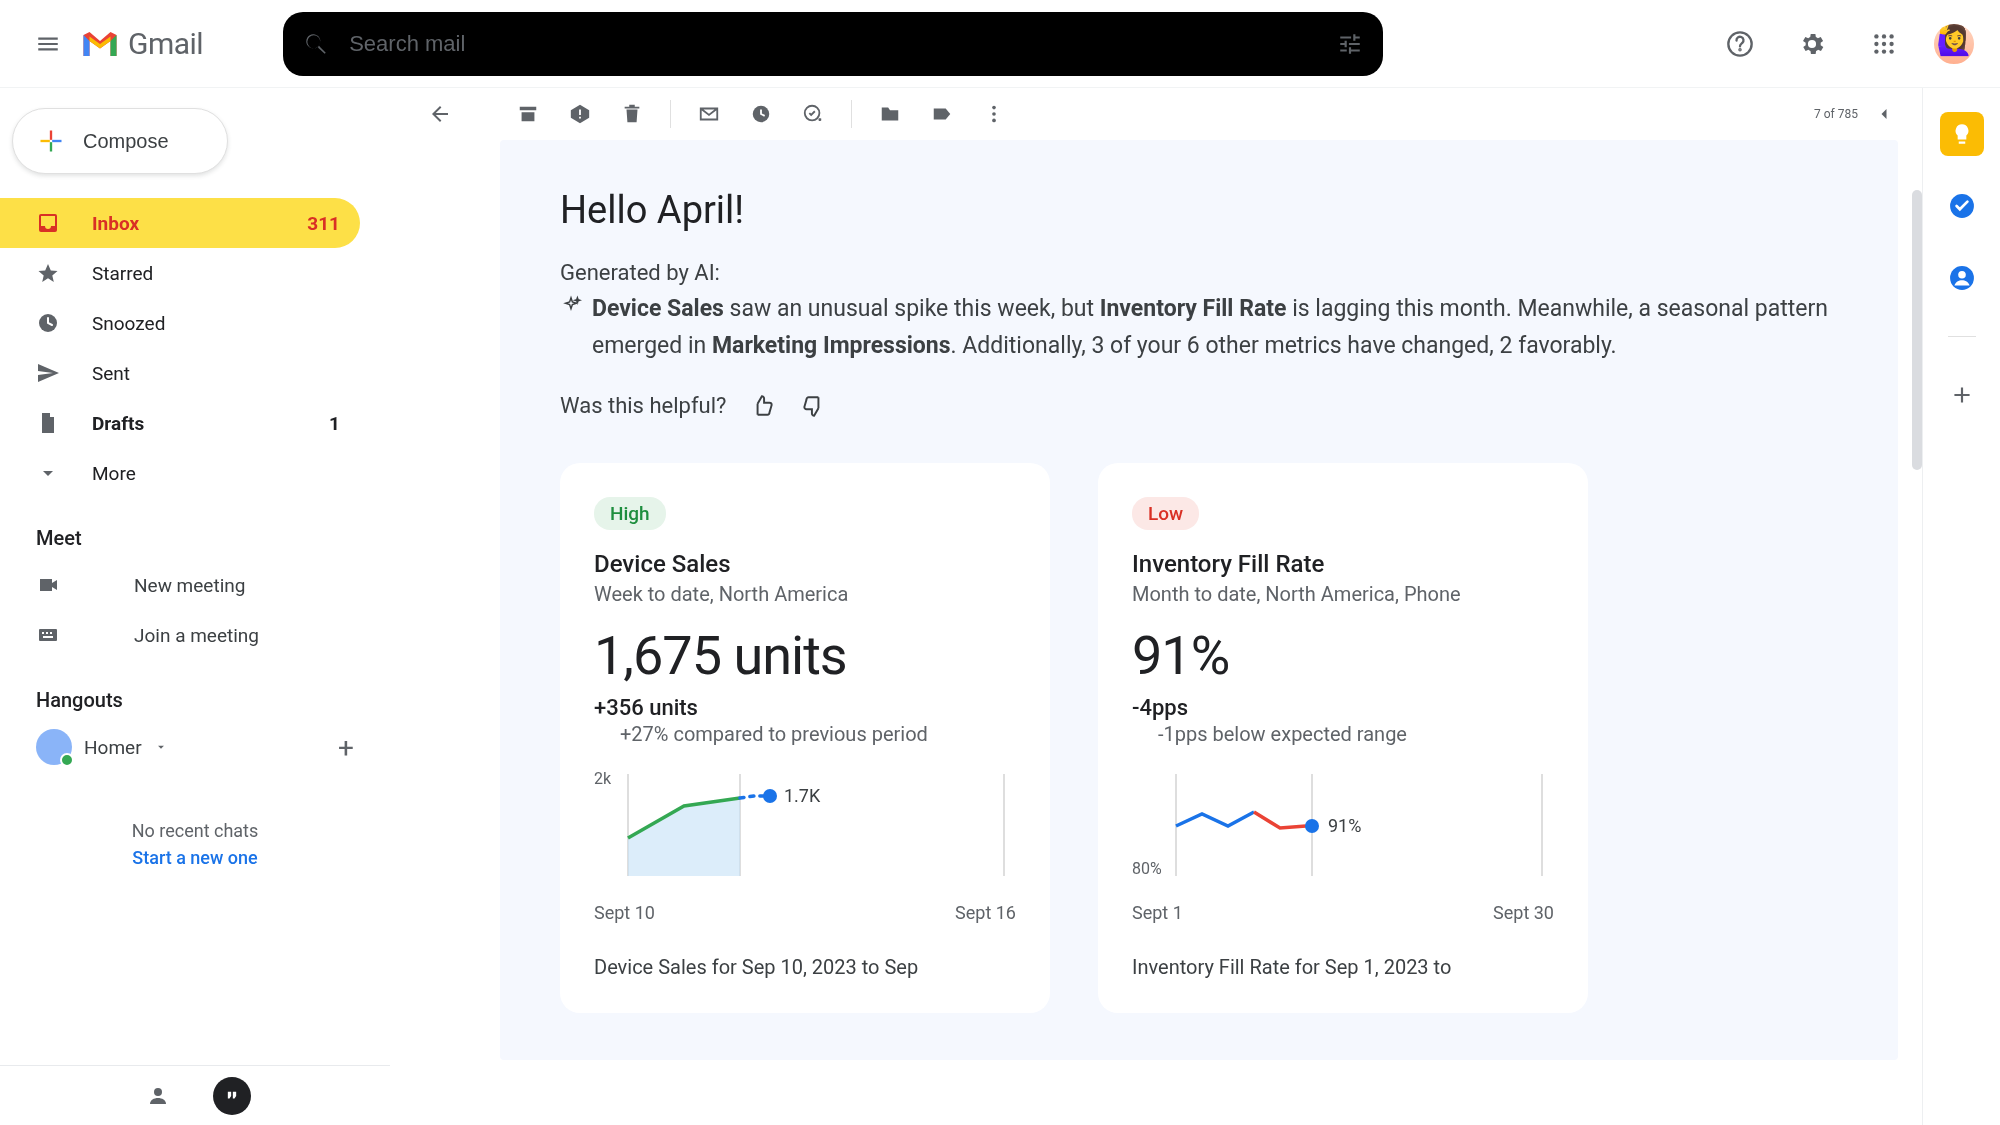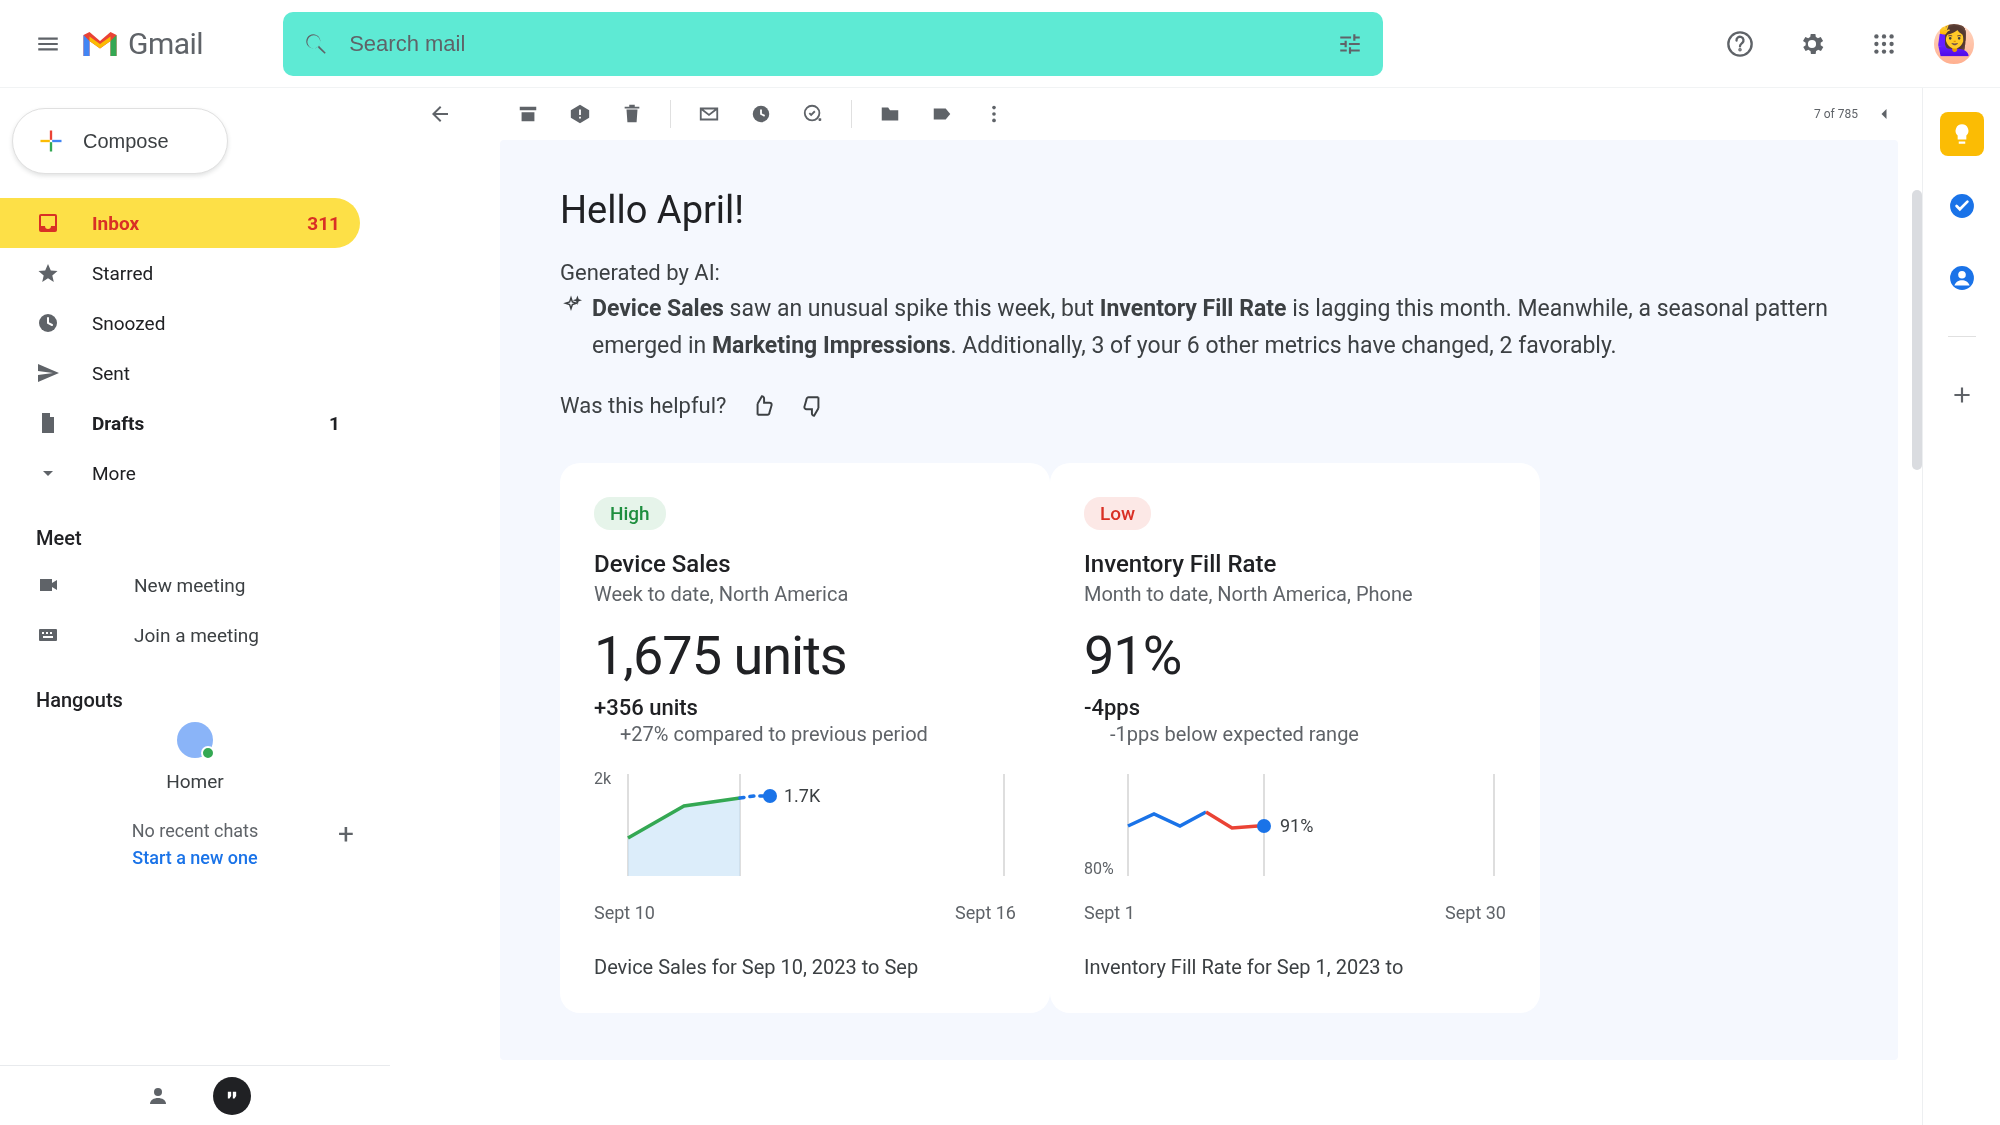--- a/index.html
+++ b/index.html
@@ -25,22 +25,22 @@
     display:flex; align-items:center; justify-content:center;
     color:#5f6368;
     cursor:pointer;
   }
   .logo-wrap { display:flex; align-items:center; margin-left: 8px; margin-right: 80px; cursor:pointer;}
   .logo-m { margin-right: 8px;}
   .logo-text { font-size: 30px; color:#5f6368; letter-spacing:-0.5px;}
   .search-bar {
     flex: 0 0 1100px;
     height: 64px;
-    background:#5eead4;
-    border-radius: 10px;
+    background:#000000;
+    border-radius: 20px;
     display:flex;
     align-items:center;
     padding: 0 20px;
     color:#5f6368;
   }
   .search-bar .si { margin-right: 20px; }
   .search-input {
     flex:1;
     border:none;
     background:transparent;
@@ -119,21 +119,21 @@
   .nav-item.active .nav-icon { color:#d93025; fill:#d93025;}
   .nav-item .count { margin-left:auto; font-weight:700;}
   .nav-item.active .count{color:#d93025;}
   .nav-item.bold-label .label{font-weight:700;}
 
   .section-hdr { font-size:20px; font-weight:500; padding: 28px 36px 10px; color:#202124;}
   .meet-item, .hangouts-item {
     display:flex; align-items:center; height:50px; padding: 0 36px; font-size:19px; cursor:pointer; color:#3c4043;gap:42px;
   }
   .meet-item .mi { width:28px; margin-right:28px; color:#5f6368;}
-  .hangouts-item { gap:12px;flex-direction:column;}
+  .hangouts-item { gap:12px;}
   .h-avatar-wrap{position:relative;}
   .h-avatar{width:36px;height:36px;border-radius:50%;background:#8ab4f8;}
   .h-dot{position:absolute;right:-2px;bottom:-2px;width:14px;height:14px;border-radius:50%;background:#34a853;border:2px solid #fff;}
   .plus-btn{margin-left:auto;color:#5f6368;font-size:28px;cursor:pointer;}
   .no-chats{margin-top:48px;text-align:center;color:#5f6368;font-size:18px;}
   .start-new{text-align:center;color:#1a73e8;font-weight:500;font-size:18px;margin-top:6px;cursor:pointer;}
 
   .bottom-bar {
     margin-top:auto;
     border-top:1px solid #e8eaed;
@@ -202,21 +202,21 @@
   }
   .greeting{font-size:38px;font-weight:400;color:#202124;margin-bottom:28px;}
   .gen-label{font-size:22px;color:#3c4043;margin-bottom:6px;}
   .summary{font-size:23px;line-height:1.6;color:#3c4043;display:flex;align-items:flex-start;gap:10px;}
   .summary-text{flex:1;}
   .sparkle{margin-top:4px;}
   .helpful-row{margin-top:28px;display:flex;align-items:center;gap:24px;font-size:22px;color:#3c4043;}
   .thumb{cursor:pointer;color:#3c4043;}
 
   
-  .cards{display:flex;margin-top:44px;align-items:flex-end;}
+  .cards{display:flex;gap:48px;margin-top:44px;align-items:flex-end;}
   .card{
     background:#fff;
     border-radius:20px;
     width:490px;
     padding:34px;
   }
   .badge{
     display:inline-block;
     padding:5px 16px;
     border-radius:16px;

